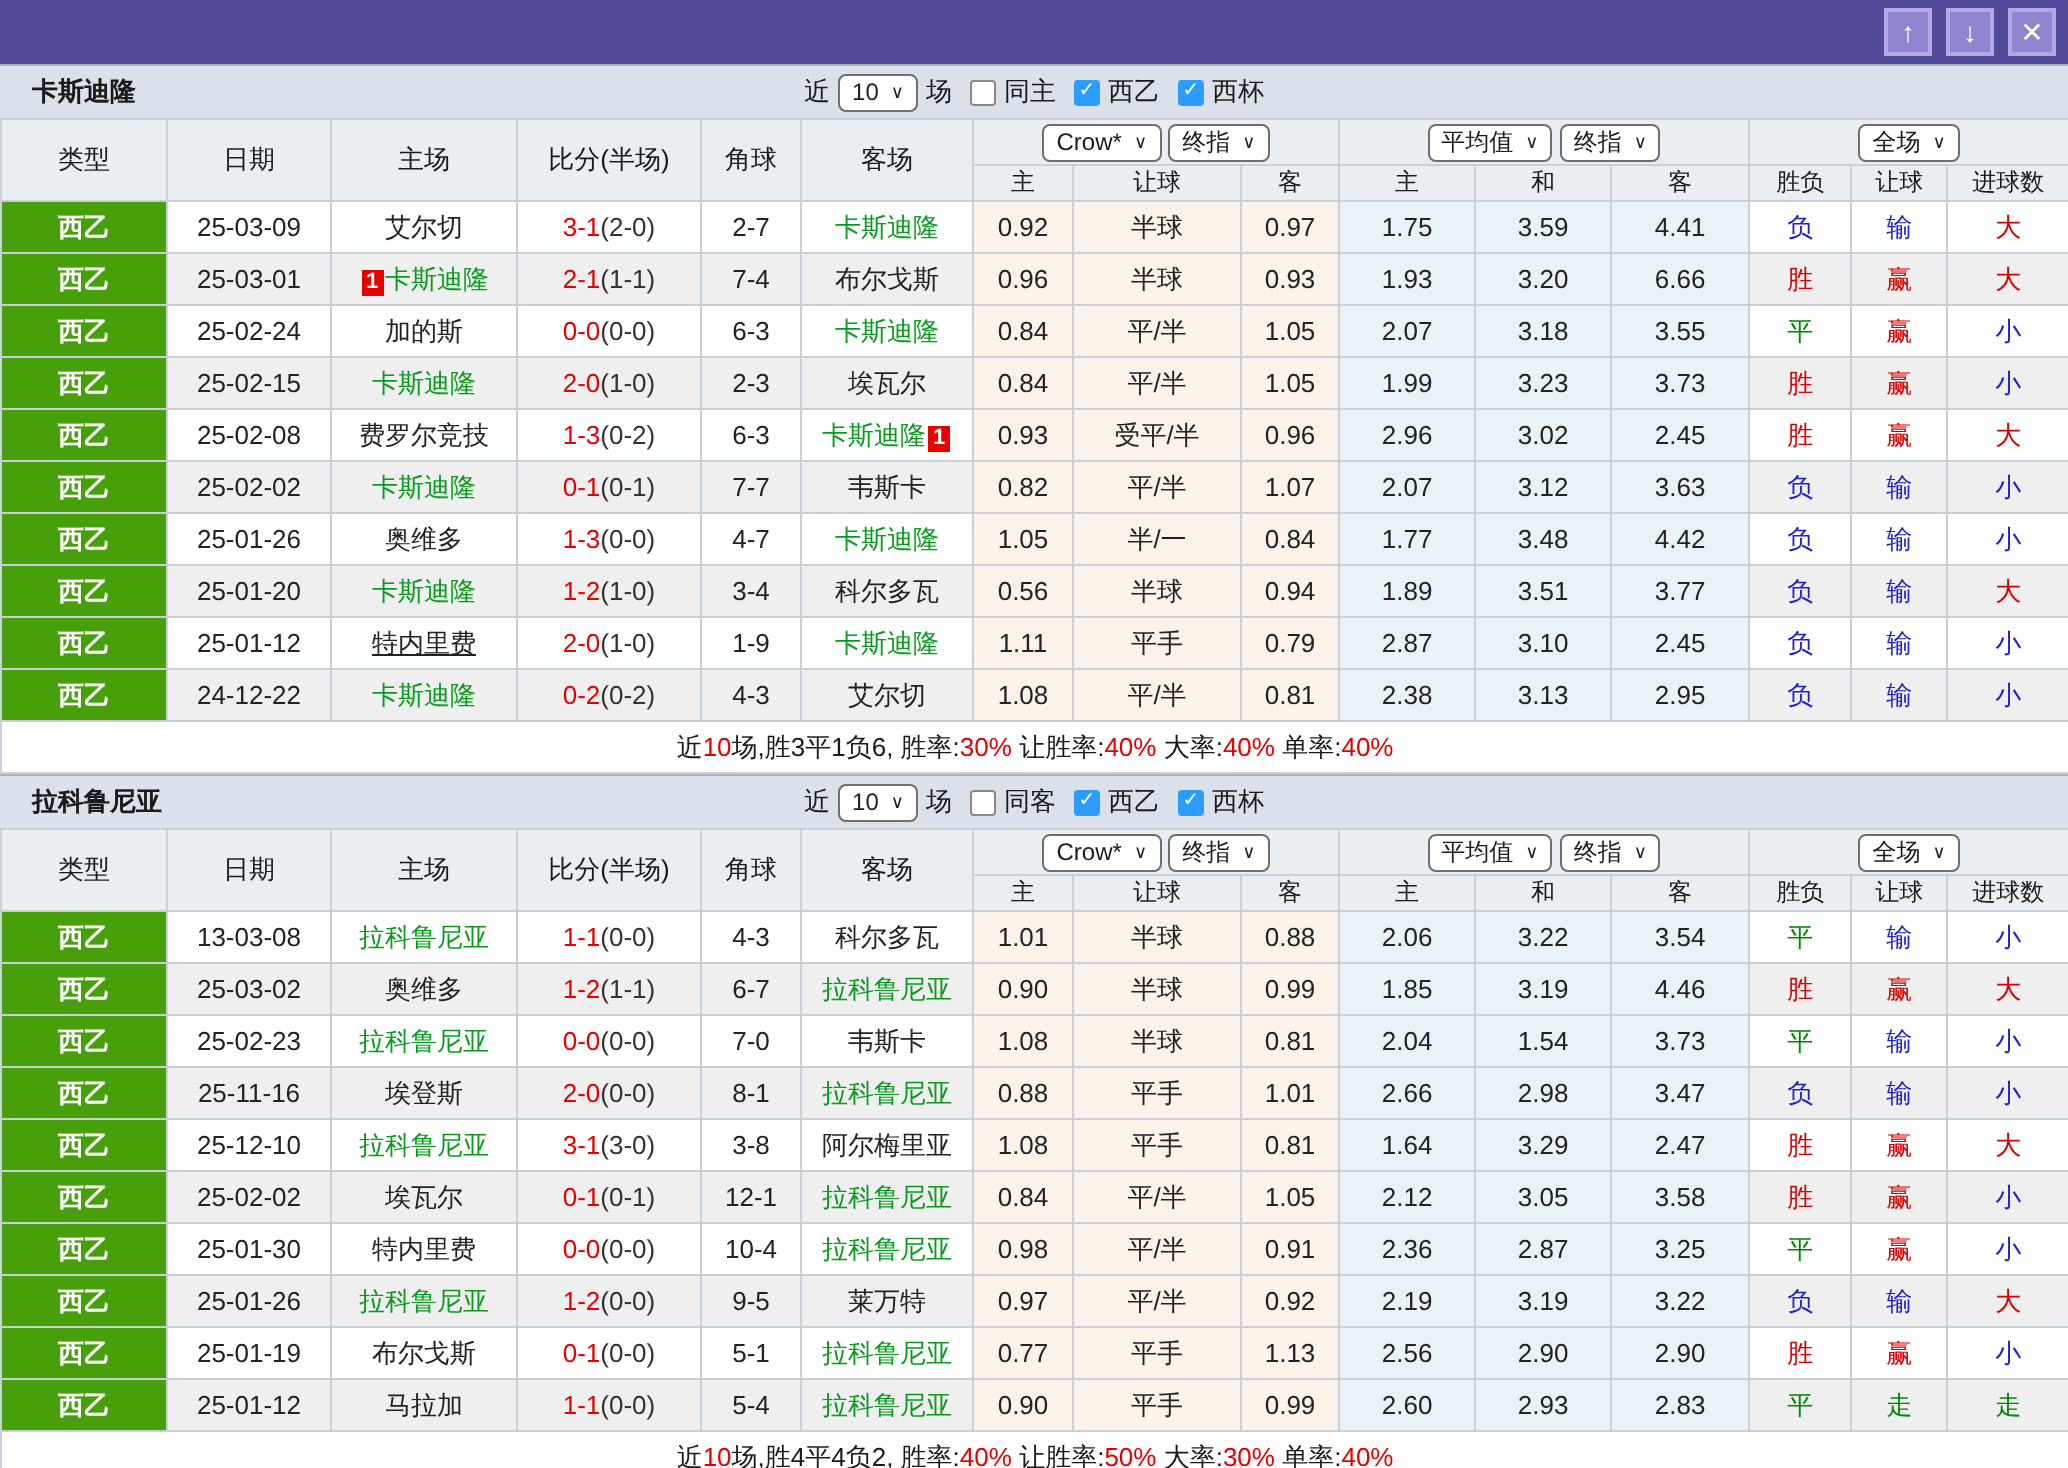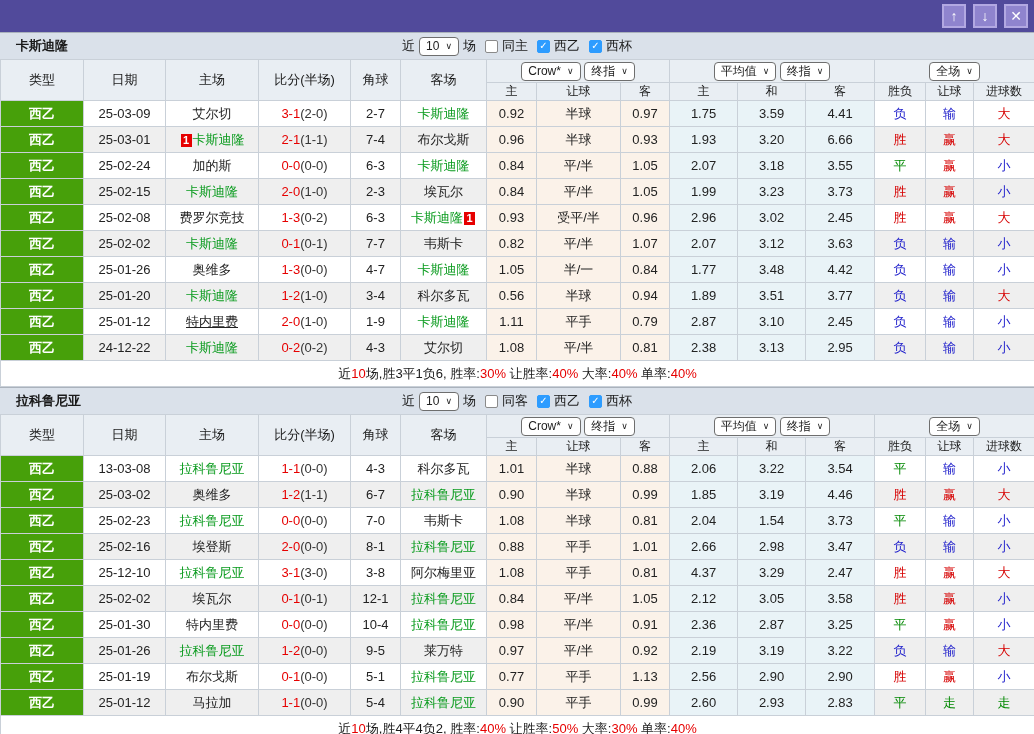--- a/index.html
+++ b/index.html
@@ -478,21 +478,21 @@
           <td class="od">0.81</td>
           <td class="av">2.04</td>
           <td class="av">1.54</td>
           <td class="av">3.73</td>
           <td class="plain" style="color: rgb(0, 136, 0);">平</td>
           <td class="plain" style="color: rgb(34, 34, 204);">输</td>
           <td class="plain" style="color: rgb(34, 34, 204);">小</td>
         </tr>
         <tr>
           <td class="type">西乙</td>
-          <td class="plain">25-02-16</td>
+          <td class="plain">25-11-16</td>
           <td class="plain"><span><span>埃登斯</span></span></td>
           <td class="plain"><span class="final">2-0</span><span class="half">(0-0)</span></td>
           <td class="plain">8-1</td>
           <td class="plain"><span><span class="tgreen">拉科鲁尼亚</span></span></td>
           <td class="od">0.88</td>
           <td class="od">平手</td>
           <td class="od">1.01</td>
           <td class="av">2.66</td>
           <td class="av">2.98</td>
           <td class="av">3.47</td>
@@ -503,21 +503,21 @@
         <tr>
           <td class="type">西乙</td>
           <td class="plain">25-12-10</td>
           <td class="plain"><span><span class="tgreen">拉科鲁尼亚</span></span></td>
           <td class="plain"><span class="final">3-1</span><span class="half">(3-0)</span></td>
           <td class="plain">3-8</td>
           <td class="plain"><span><span>阿尔梅里亚</span></span></td>
           <td class="od">1.08</td>
           <td class="od">平手</td>
           <td class="od">0.81</td>
-          <td class="av">4.37</td>
+          <td class="av">1.64</td>
           <td class="av">3.29</td>
           <td class="av">2.47</td>
           <td class="plain" style="color: rgb(214, 0, 0);">胜</td>
           <td class="plain" style="color: rgb(214, 0, 0);">赢</td>
           <td class="plain" style="color: rgb(214, 0, 0);">大</td>
         </tr>
         <tr>
           <td class="type">西乙</td>
           <td class="plain">25-02-02</td>
           <td class="plain"><span><span>埃瓦尔</span></span></td>

